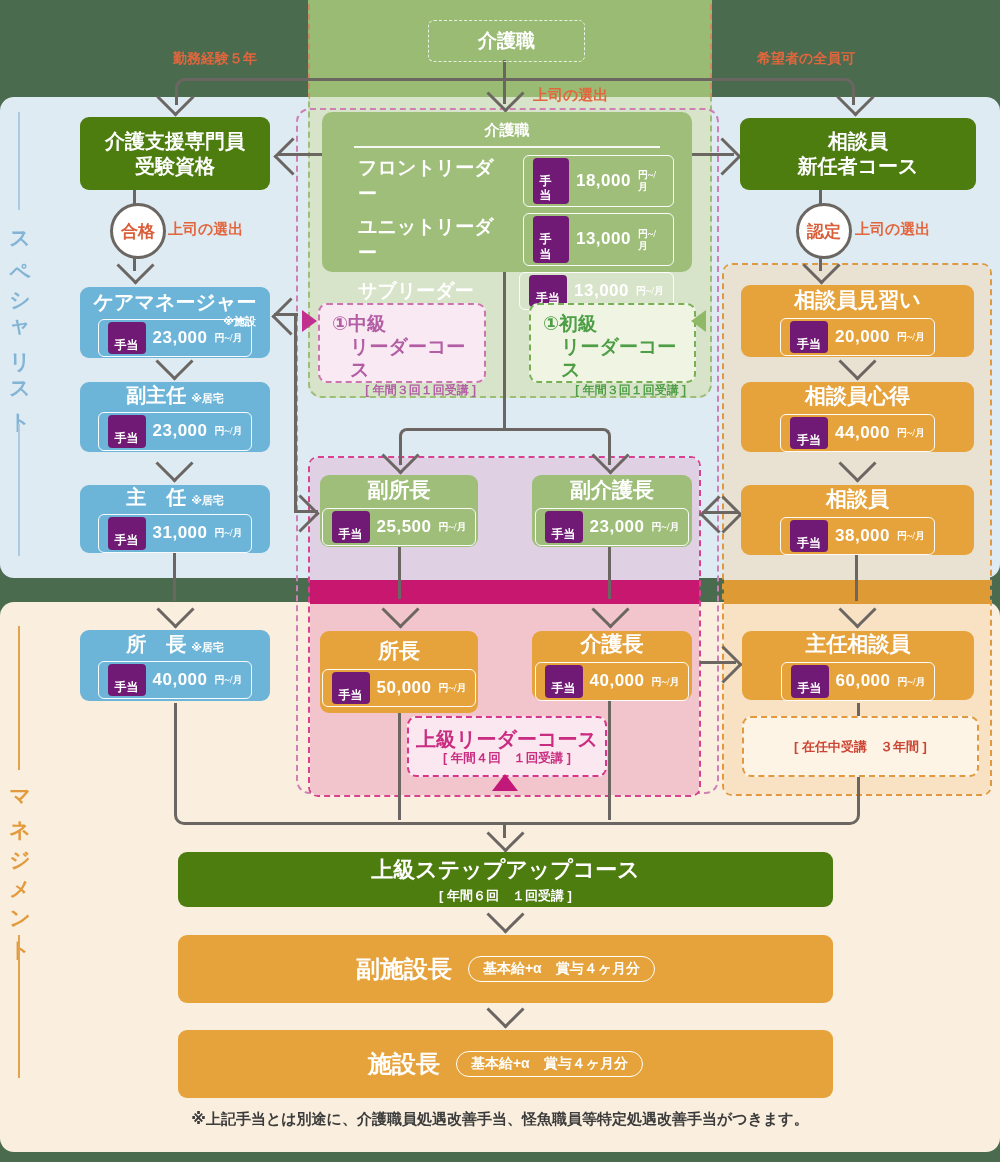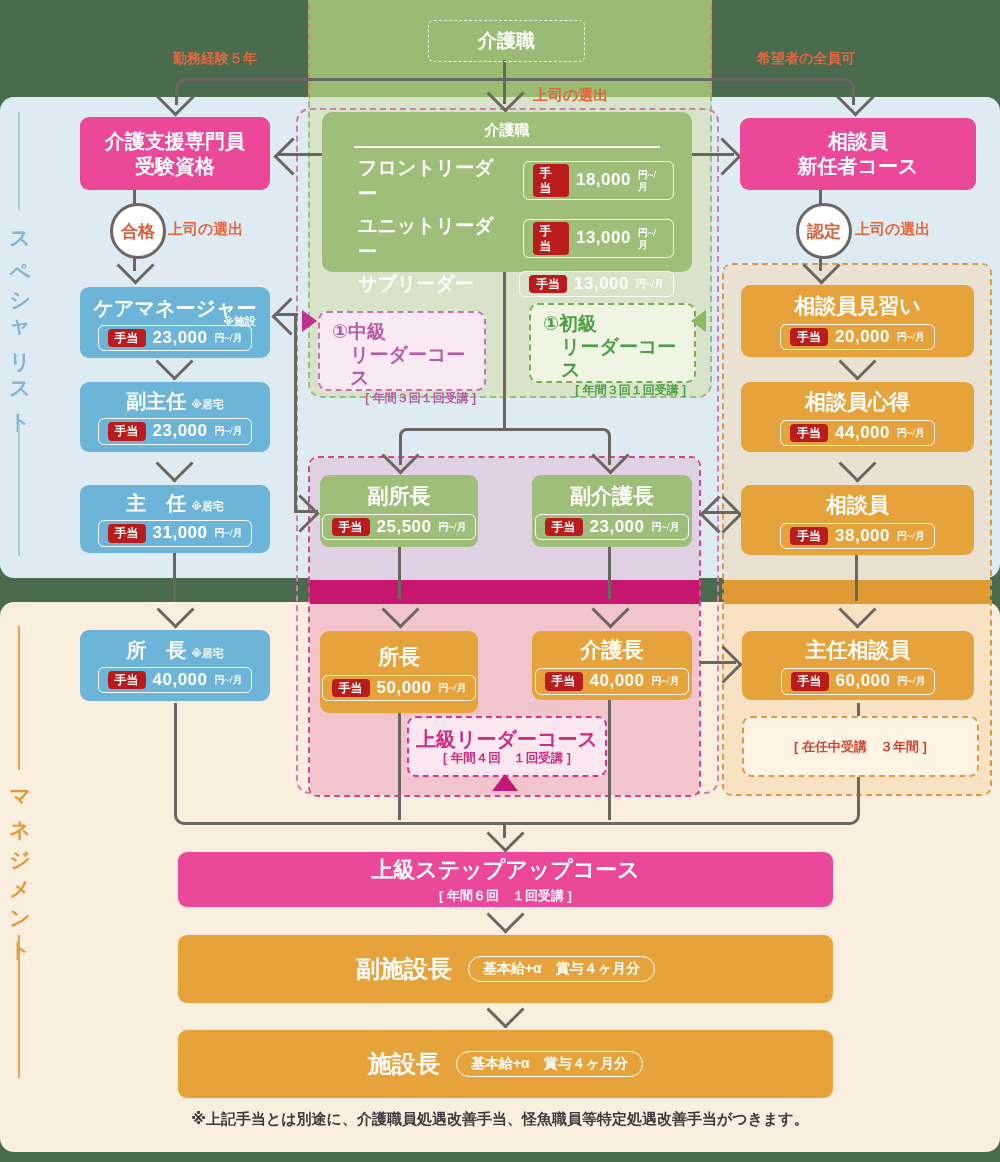--- a/index.html
+++ b/index.html
@@ -26,39 +26,39 @@
   .hl{position:absolute;height:3px;background:#6B6662;}
   .conn{position:absolute;border:3px solid #6B6662;}
   .conn-top{left:175px;top:78px;width:674px;height:24px;border-bottom:none;border-radius:10px 10px 0 0;}
   .conn-split{left:399px;top:428px;width:206px;height:34px;border-bottom:none;border-radius:8px 8px 0 0;}
   .conn-bottom{left:174px;top:703px;width:680px;height:119px;border-top:none;border-radius:0 0 10px 10px;}
   .chev{position:absolute;width:24px;height:24px;border:solid #6B6662;border-width:0 3px 3px 0;}
   .c-down{transform:rotate(45deg);}
   .c-left{transform:rotate(135deg);} .c-right{transform:rotate(-45deg);}
   
   .box{position:absolute;border-radius:9px;display:flex;flex-direction:column;align-items:center;justify-content:center;color:#fff;text-align:center;}
-  .red{background:#ec4899;text-align:right;} .blue{background:#6DB5D8;} .green{background:#9FBE7A;} .orange{background:#E6A33C;}
+  .red{background:#4d7c0f;text-align:right;} .blue{background:#6DB5D8;} .green{background:#9FBE7A;} .orange{background:#E6A33C;}
   .bt{font-size:20px;font-weight:bold;line-height:1.25;}
   .bt-s{font-size:21px;font-weight:bold;}
   .bn{font-size:11px;font-weight:bold;margin-left:5px;}
   .note-br{position:absolute;right:14px;top:27px;font-size:11px;font-weight:bold;}
   .pill{display:inline-flex;align-items:center;gap:7px;border:1.5px solid rgba(255,255,255,.95);border-radius:6px;padding:2px 9px;margin-top:4px;line-height:1.2;}
-  .tb{background:#b91c1c;color:#fff;font-size:12px;font-weight:bold;padding:2px 7px 2px;border-radius:4px;}
+  .tb{background:#701a75;color:#fff;font-size:12px;font-weight:bold;padding:16px 7px 2px;border-radius:4px;}
   .amt{font-size:17px;font-weight:600;color:#fff;letter-spacing:.5px;}
   .unit{font-size:10px;font-weight:bold;color:#fff;font-family:Liberation Serif, serif;}
   
   .leaders{left:322px;top:112px;width:370px;height:160px;background:#9FBE7A;border-radius:10px;color:#fff;}
   .leaders .hd{font-size:15px;font-weight:bold;text-align:center;padding-top:9px;}
   .leaders .dv{height:1.5px;background:rgba(255,255,255,.9);margin:6px 32px 4px;}
   .lrow{display:flex;align-items:center;justify-content:space-between;padding:3px 18px 3px 36px;gap:14px;}
   .lname{font-size:19px;font-weight:bold;}
   .lrow .pill{margin-top:0;}
   
   .course{position:absolute;border-radius:9px;line-height:1.2;}
-  .chukyu{left:318px;top:303px;width:164px;height:76px;background:#F8E9F3;border:2px dashed #CC74AE;color:#B25DA4;margin-top:8px;}
+  .chukyu{left:318px;top:303px;width:164px;height:76px;background:#F8E9F3;border:2px dashed #CC74AE;color:#B25DA4;}
   .shokyu{left:529px;top:303px;width:163px;height:76px;background:#EFF4E3;border:2px dashed #76B052;color:#4D9E45;}
   .cl1{font-size:19px;font-weight:bold;padding:8px 0 0 12px;}
   .cl2{font-size:19px;font-weight:bold;padding-left:30px;}
   .cnote{font-size:12px;font-weight:bold;text-align:right;padding:2px 8px 0 0;}
   .jokyu{left:407px;top:716px;width:196px;height:57px;background:#FBE7EF;border:2px dashed #D8368C;color:#C92C80;display:flex;flex-direction:column;align-items:center;justify-content:center;}
   .jokyu .ct{font-size:20px;font-weight:bold;}
   .jokyu .cn{font-size:12.5px;font-weight:bold;}
   .gennin{left:742px;top:716px;width:233px;height:57px;background:#FDF4E6;border:2px dashed #E0993F;color:#D9543C;display:flex;flex-direction:column;align-items:center;justify-content:center;}
   .gennin .ct{font-size:21px;font-weight:bold;}
   .gennin .cn{font-size:13px;font-weight:bold;color:#CC4433;}

